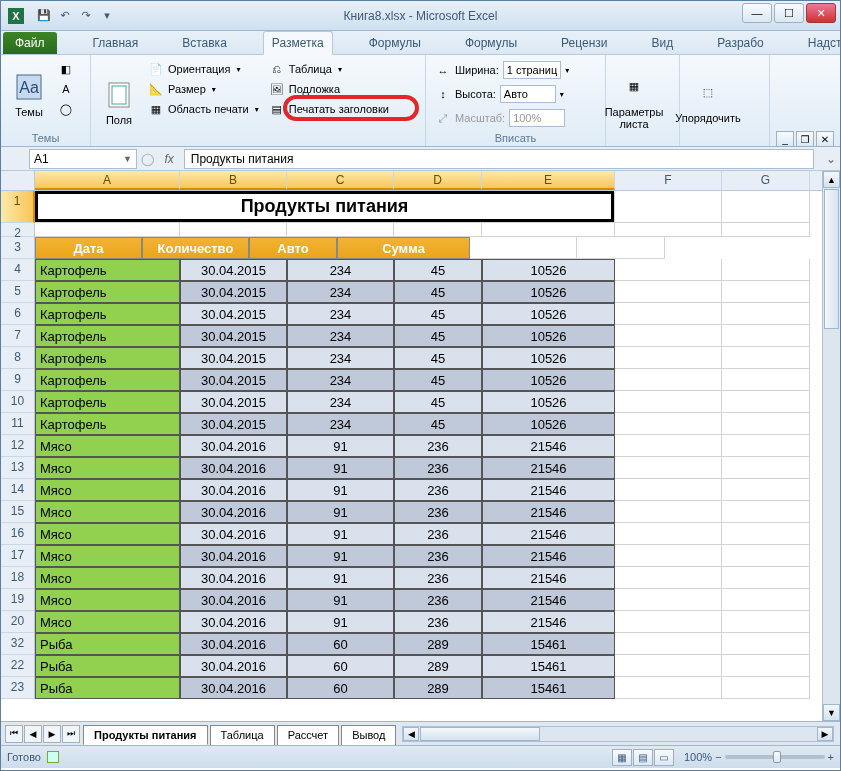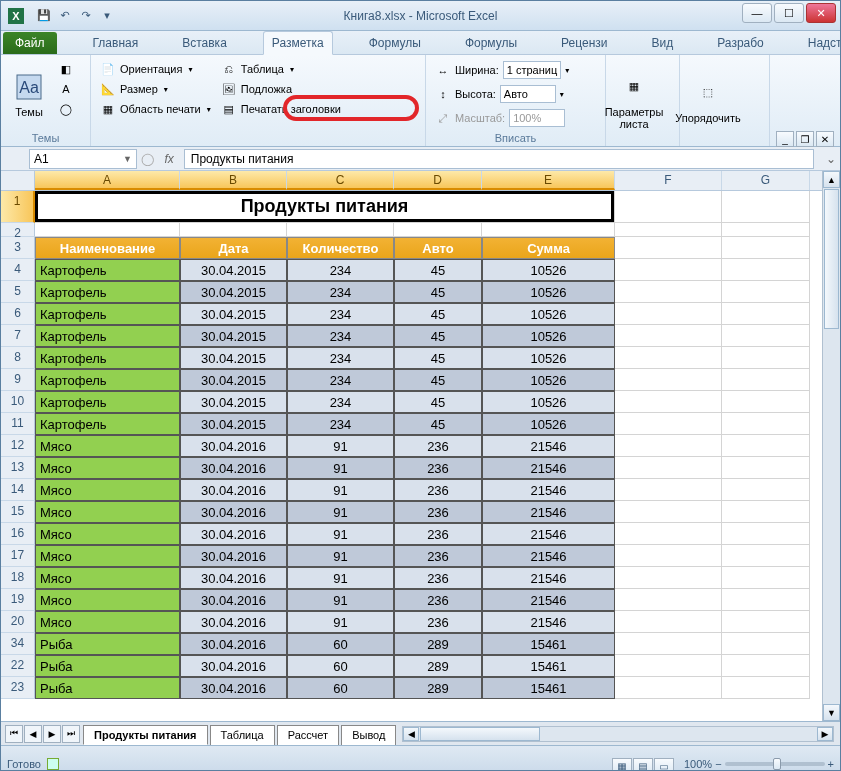--- a/index.html
+++ b/index.html
@@ -57,21 +57,21 @@
 .selection-border { position: absolute; border: 3px solid #000; pointer-events: none; z-index: 5; }
 .sheet-tabs { height: 24px; background: #e0e7ef; border-top: 1px solid #9db8d0; display: flex; align-items: center; font-size: 11px; }
 .sheet-tabs .nav { display: flex; margin-left: 4px; }
 .sheet-tabs .nav span { width: 18px; height: 18px; border: 1px solid #a0b0c0; display: flex; align-items: center; justify-content: center; background: #f0f5fa; font-size: 9px; margin-right: 1px; }
 .sheet-tabs .tab { padding: 3px 10px; background: #fff; border: 1px solid #888; border-bottom: none; margin-left: 2px; position: relative; top: 1px; }
 .sheet-tabs .tab.active { font-weight: bold; border-bottom: 1px solid #fff; }
 .sheet-tabs .scroll { flex: 1; margin: 0 6px; height: 16px; background: #dde6ef; border: 1px solid #b0c0d0; position: relative; }
 .sheet-tabs .scroll .thumb { position: absolute; left: 0; top: 0; bottom: 0; width: 120px; background: linear-gradient(#f4f8fc,#d6e2ee); border: 1px solid #9db8d0; }
 .sheet-tabs .scroll .arr { position: absolute; top: 0; bottom: 0; width: 16px; background: linear-gradient(#f4f8fc,#d6e2ee); border: 1px solid #9db8d0; display: flex; align-items: center; justify-content: center; font-size: 9px; }
 .sheet-tabs .scroll .arr.r { right: 0; }
-.statusbar { height: 23px; background: linear-gradient(#dfe9f3,#cddceb); border-top: 1px solid #9db8d0; display: flex; align-items: flex-start; font-size: 11px; color: #3a5a7a; padding: 12px 6px; }
+.statusbar { height: 23px; background: linear-gradient(#dfe9f3,#cddceb); border-top: 1px solid #9db8d0; display: flex; align-items: center; font-size: 11px; color: #3a5a7a; padding: 0 6px; }
 .statusbar .views { margin-left: auto; display: flex; gap: 1px; }
 .statusbar .views span { width: 20px; height: 17px; border: 1px solid #a0b0c0; background: linear-gradient(#f8fbfe,#dbe8f3); display: flex; align-items: center; justify-content: center; font-size: 10px; }
 .statusbar .zoom { display: flex; align-items: center; gap: 3px; margin-left: 10px; }
 .statusbar .slider { width: 100px; height: 4px; background: #b0c0d0; position: relative; border-radius: 2px; }
 .statusbar .slider .th { position: absolute; left: 48px; top: -4px; width: 8px; height: 12px; background: linear-gradient(#f8fbfe,#dbe8f3); border: 1px solid #8a9aab; border-radius: 2px; }
 .vscroll { width: 18px; background: #dde6ef; border-left: 1px solid #b0c0d0; position: relative; }
 .vscroll .arr { height: 17px; background: linear-gradient(#f4f8fc,#d6e2ee); border: 1px solid #9db8d0; display: flex; align-items: center; justify-content: center; font-size: 9px; }
 .vscroll .thumb { position: absolute; left: 1px; right: 1px; top: 18px; height: 140px; background: linear-gradient(90deg,#f4f8fc,#d6e2ee); border: 1px solid #9db8d0; }
 .rec { width: 12px; height: 12px; border: 1px solid #7a3; background: #cfe; margin-left: 6px; }
 </style>
@@ -130,20 +130,29 @@
         <span class="smallbtn">
             <span class="ico">◯</span>
           </span>
       </div>
     </div>
     <div class="label">Темы</div>
   </div>
 
   <div class="group" style="width:335px;position:relative">
     <div class="body">
+      <div class="bigbtn">
+        <span class="ico">
+            <svg width="28" height="28">
+              <rect x="4" y="2" width="20" height="24" fill="#fff" stroke="#888"></rect>
+              <rect x="7" y="5" width="14" height="18" fill="none" stroke="#4a8"></rect>
+            </svg>
+          </span>
+        <span>Поля</span>
+      </div>
       <div class="smallcol">
         <span class="smallbtn">
             <span class="ico">📄</span>
             <span>Ориентация</span>
             <span style="font-size:8px;margin-left:2px">▾</span>
           </span>
         <span class="smallbtn">
             <span class="ico">📐</span>
             <span>Размер</span>
             <span style="font-size:8px;margin-left:2px">▾</span>
@@ -264,21 +273,20 @@
           <div class="cell" style="width: 145px; height: 14px;"></div>
           <div class="cell" style="width: 107px; height: 14px;"></div>
           <div class="cell" style="width: 107px; height: 14px;"></div>
           <div class="cell" style="width: 88px; height: 14px;"></div>
           <div class="cell" style="width: 133px; height: 14px;"></div>
           <div class="cell" style="width: 107px; height: 14px;"></div>
           <div class="cell" style="width: 88px; height: 14px;"></div>
         </div>
         <div class="row">
           <div class="rowhdr">3</div>
-          <div class="cell hdr-cell" style="width: 145px;">Наименование</div>
           <div class="cell hdr-cell" style="width: 107px;">Дата</div>
           <div class="cell hdr-cell" style="width: 107px;">Количество</div>
           <div class="cell hdr-cell" style="width: 88px;">Авто</div>
           <div class="cell hdr-cell" style="width: 133px;">Сумма</div>
           <div class="cell" style="width: 107px;"></div>
           <div class="cell" style="width: 88px;"></div>
         </div>
         <div class="row">
           <div class="rowhdr">4</div>
           <div class="cell green-cell" style="width: 145px;">Картофель</div>
@@ -443,21 +451,21 @@
           <div class="rowhdr">20</div>
           <div class="cell green-cell" style="width: 145px;">Мясо</div>
           <div class="cell blue-cell" style="width: 107px;">30.04.2016</div>
           <div class="cell blue-cell" style="width: 107px;">91</div>
           <div class="cell blue-cell" style="width: 88px;">236</div>
           <div class="cell blue-cell" style="width: 133px;">21546</div>
           <div class="cell" style="width: 107px;"></div>
           <div class="cell" style="width: 88px;"></div>
         </div>
         <div class="row">
-          <div class="rowhdr">34</div>
+          <div class="rowhdr">32</div>
           <div class="cell green-cell" style="width: 145px;">Рыба</div>
           <div class="cell blue-cell alt" style="width: 107px;">30.04.2016</div>
           <div class="cell blue-cell alt" style="width: 107px;">60</div>
           <div class="cell blue-cell alt" style="width: 88px;">289</div>
           <div class="cell blue-cell alt" style="width: 133px;">15461</div>
           <div class="cell" style="width: 107px;"></div>
           <div class="cell" style="width: 88px;"></div>
         </div>
         <div class="row">
           <div class="rowhdr">22</div>

